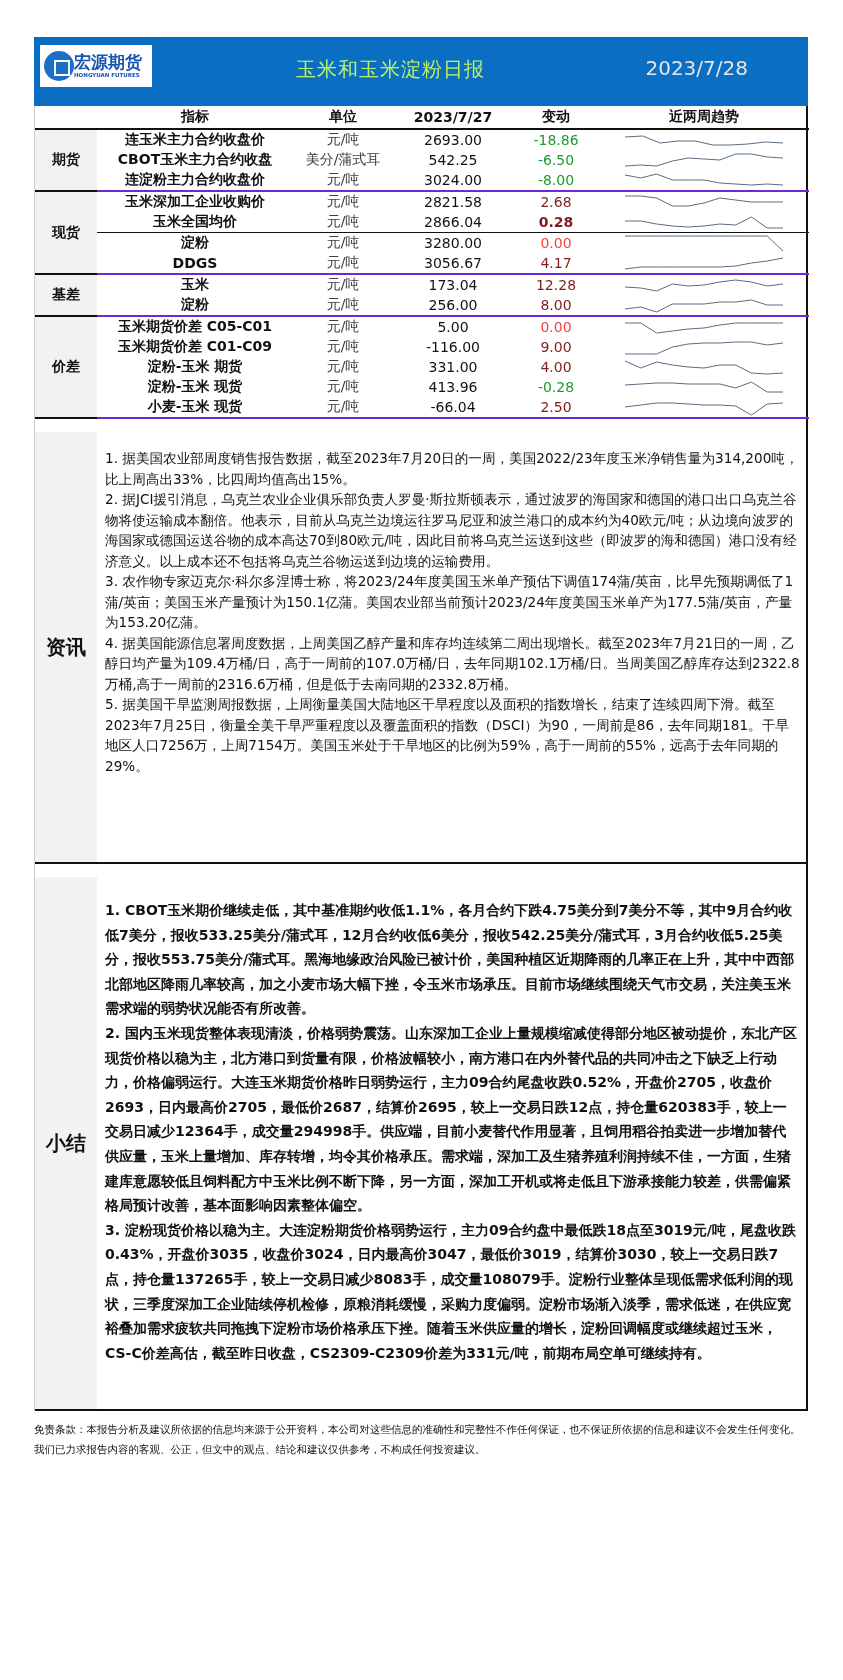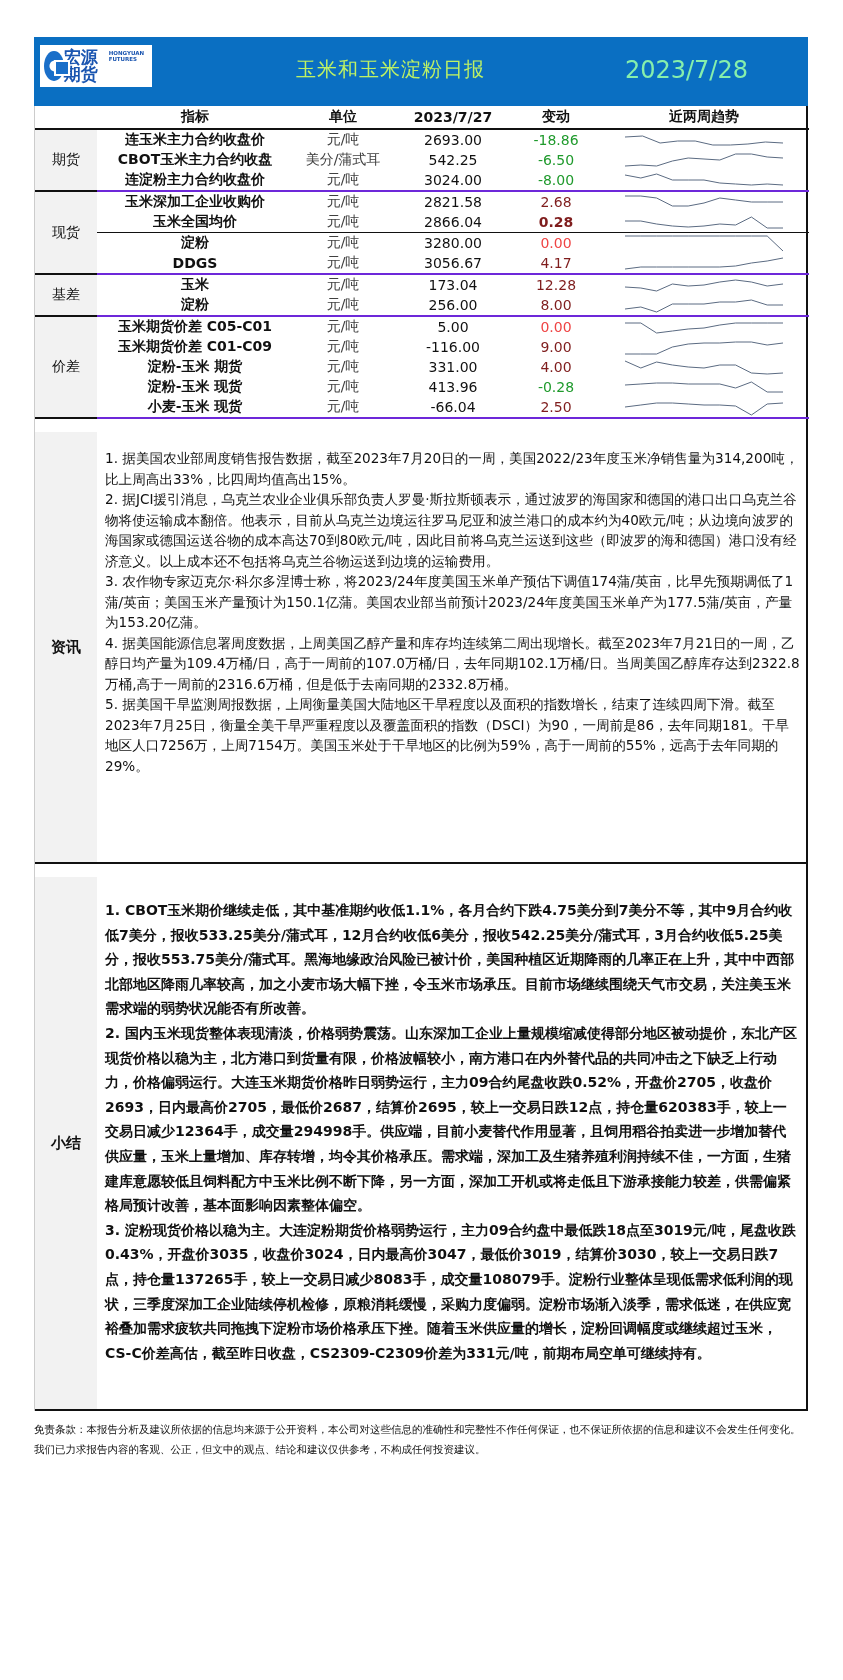--- a/index.html
+++ b/index.html
@@ -2,39 +2,39 @@
 <html><head>
 <meta charset="utf-8">
 <style>
   html,body{margin:0;padding:0;background:#ffffff;}
   body{width:843px;height:1680px;position:relative;overflow:hidden;font-family:"DejaVu Sans","Liberation Sans",sans-serif;color:#111;}
   .page{position:absolute;left:34px;top:37px;width:774px;}
   .header{height:68px;background:#0a6fc2;position:relative;border-top:1px solid #0a6fc2;}
   .logo{position:absolute;left:6px;top:7px;width:112px;height:42px;background:#fff;display:flex;align-items:center;}
   .logo-mark{width:30px;height:30px;margin-left:4px;border-radius:50%;background:radial-gradient(circle at 55% 50%, #ffffff 0 5px, #1a6fc9 6px 15px);position:relative;}
   .logo-mark:after{content:"";position:absolute;left:10px;top:9px;width:12px;height:12px;background:#1a6fc9;border:2px solid #fff;}
-  .logo-text{display:flex;line-height:1;}
+  .logo-text{display:flex;flex-direction:column;line-height:1;}
   .logo-cn{font-size:17px;font-weight:bold;color:#1a55b0;letter-spacing:0px;}
   .logo-en{font-size:5.5px;font-weight:bold;color:#1a55b0;margin-top:2px;}
   .title{position:absolute;left:262px;top:18px;font-size:20px;color:#bef264;letter-spacing:1px;}
-  .date{position:absolute;right:60px;top:18px;font-size:24px;color:#86efac;}
+  .date{position:absolute;right:60px;top:18px;font-size:20px;color:#e5e5e5;}
   .outer{border-right:2px solid #111;border-left:1px solid #ccc;}
   table.data{border-collapse:collapse;width:774px;table-layout:fixed;}
   table.data th{font-size:14px;font-weight:bold;height:22px;padding:0;text-align:center;border-bottom:2px solid #111;margin-top:28px;}
   table.data td{font-size:14px;height:20px;padding:0;text-align:center;white-space:nowrap;}
-  td.cat{background:#f2f2f2;font-weight:normal;font-size:15px;}
+  td.cat{background:#f2f2f2;font-weight:bold;font-size:15px;}
   td.name{font-weight:bold;}
   td.unit{color:#404040;}
   .grp-end td{border-bottom:2px solid #6d28d9;}
   .neg{color:#1f9a2c;}
   .pos{color:#7f1d1d;}
   .zero{color:#ef4444;}
   svg.spark{display:block;margin:0 auto;}
   .section{display:flex;border-bottom:2px solid #111;}
-  .section .lab{width:62px;background:#f2f2f2;font-weight:bold;font-size:15px;display:flex;align-items:center;justify-content:center;margin-top:13px;}
+  .section .lab{width:62px;background:#f2f2f2;font-weight:bold;font-size:20px;display:flex;align-items:center;justify-content:center;margin-top:13px;}
   .section .body{flex:1;padding:0 6px 0 8px;}
   .news{height:443px;}
   .news .body{padding-top:29px;font-size:13.6px;line-height:20.5px;}
   .news p{margin:0;}
   .summary{height:545px;}
   .summary .body{padding-top:34px;font-size:14px;font-weight:bold;line-height:24.6px;}
   .summary p{margin:0;}
   .disc{font-size:10.5px;line-height:20px;padding:8px 4px 0 0;color:#111;}
 </style>
 </head>

